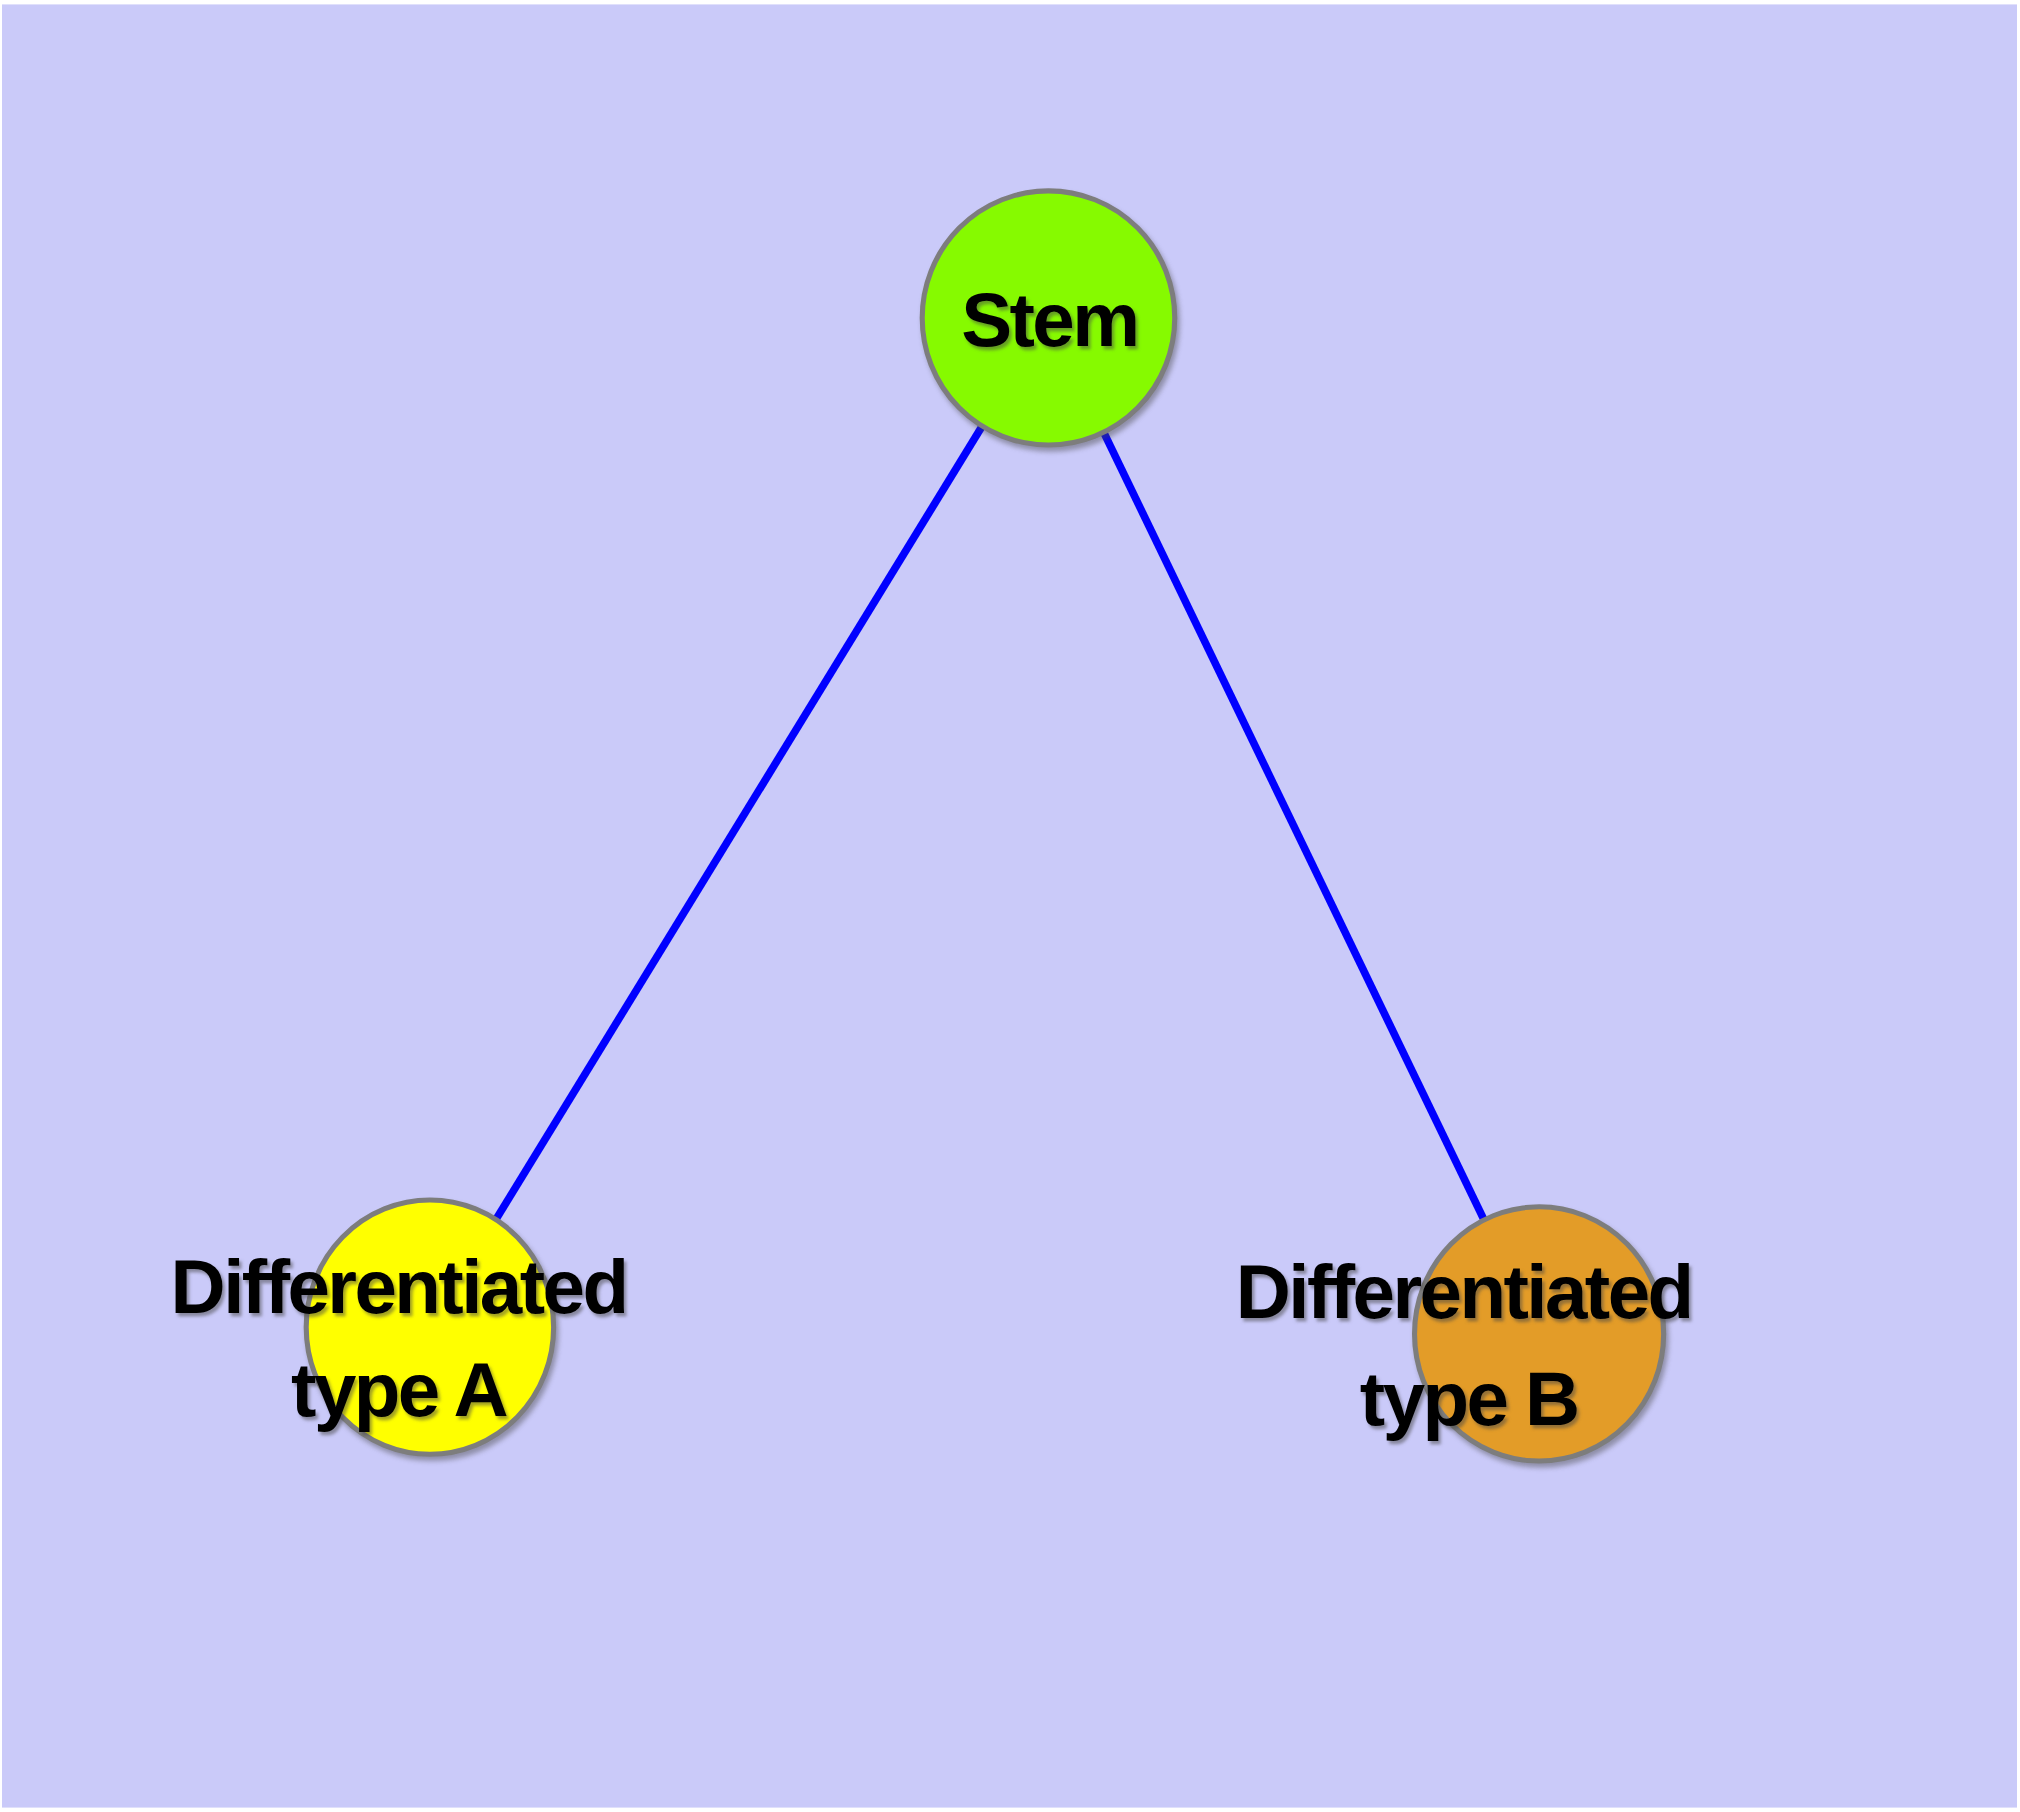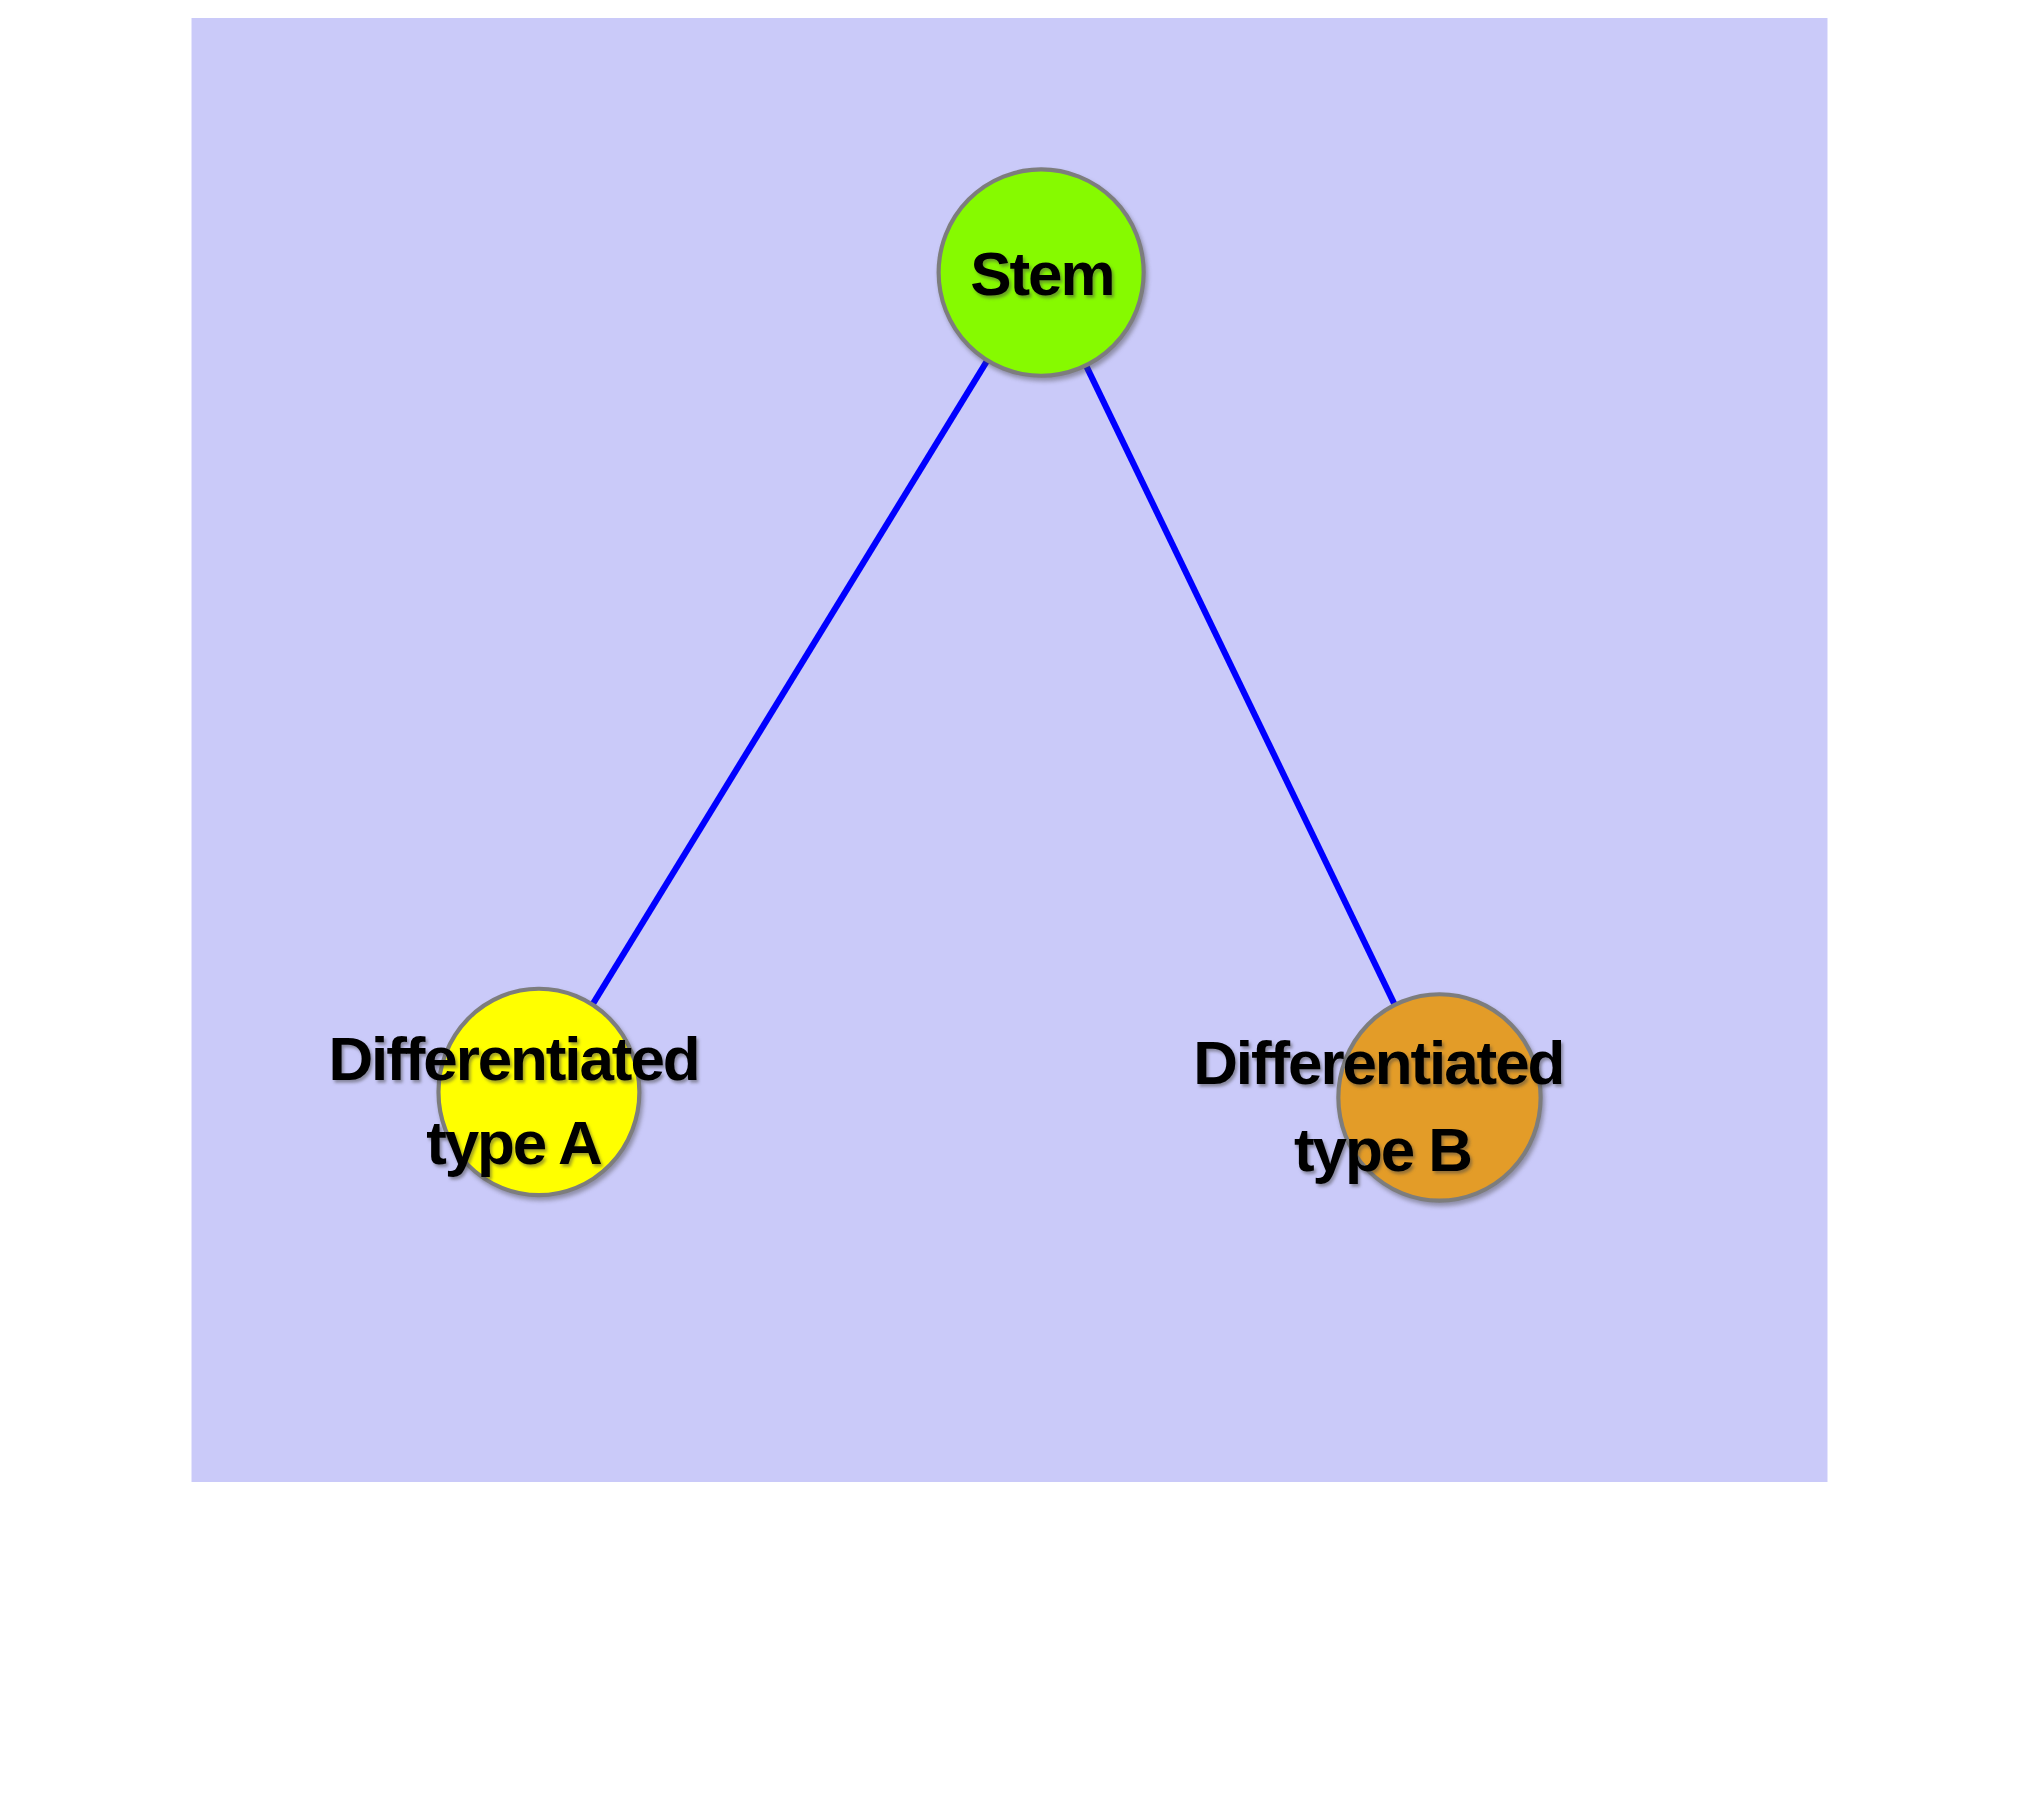--- a/index.html
+++ b/index.html
@@ -11,23 +11,23 @@
     position: relative;
     width: 2021px;
     height: 1812px;
     background: #ffffff;
     overflow: hidden;
     font-family: "Liberation Sans", sans-serif;
   }
   .canvas {
     position: absolute;
     left: 1.7px;
-    top: 18px;
+    top: 4px;
     width: 2015px;
-    height: 1464px;
+    height: 1804px;
   }
   svg.diagram {
     display: block;
     width: 100%;
     height: 100%;
   }
   .edge {
     stroke-width: 9px;
     stroke-linecap: butt;
     fill: none;

